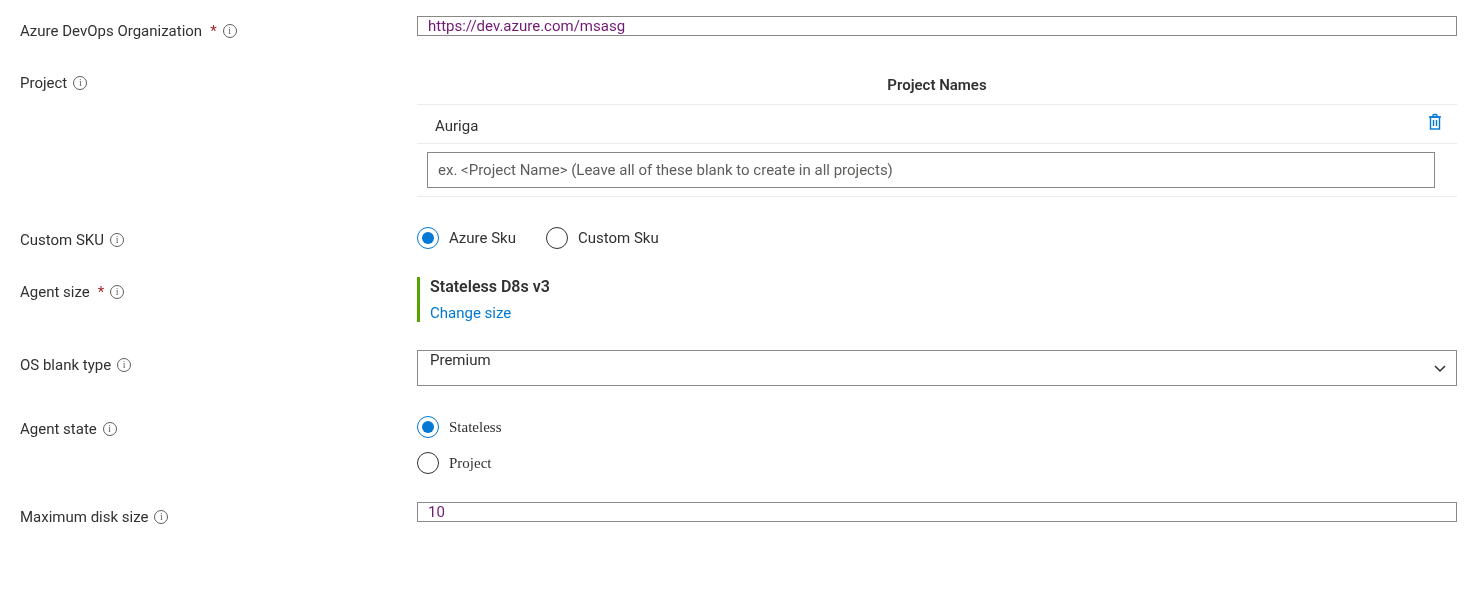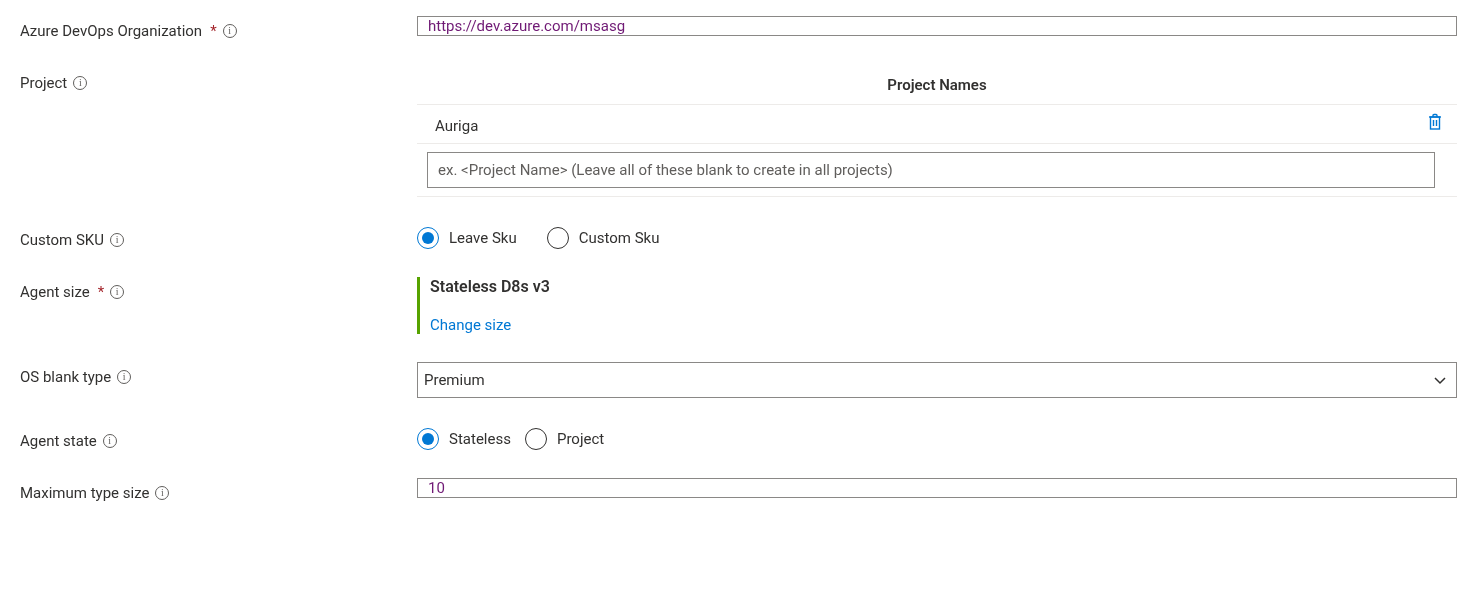--- a/index.html
+++ b/index.html
@@ -96,33 +96,33 @@
   .radio-item { display: flex; align-items: center; gap: 10px; cursor: pointer; font-size: 15px; }
   .radio-circle {
     width: 22px; height: 22px;
     border: 1px solid #323130;
     border-radius: 50%;
     display: flex; align-items: center; justify-content: center;
     background: #fff;
   }
   .radio-circle.checked { border-color: #0078d4; }
   .radio-dot { width: 12px; height: 12px; border-radius: 50%; background: #0078d4; }
-  .radio-col { display: flex; flex-direction: row; gap: 14px; padding-top: 2px; }
+  .radio-col { display: flex; flex-direction: column; gap: 14px; padding-top: 2px; font-family: Liberation Serif, serif; }
   .agent-size-block {
     border-left: 3px solid #57a300;
     padding: 0 0 0 10px;
   }
   .agent-size-name { font-weight: 600; font-size: 16px; }
-  .change-link { color: #0078d4; text-decoration: none; font-size: 15px; display: inline-block; margin-top: 20px; cursor: pointer; }
+  .change-link { color: #0078d4; text-decoration: none; font-size: 15px; display: inline-block; margin-top: 8px; cursor: pointer; }
   .select-wrap { position: relative; width: 100%; }
   .select-display {
     width: 100%; height: 36px;
     border: 1px solid #8a8886;
-    display: flex; align-items: center;
-    padding: 0 36px 0 6px;
+    display: flex; align-items: flex-start;
+    padding: 0 36px 0 12px;
     font-size: 15px;
     background: #fff;
     cursor: pointer;
   }
   .select-chevron {
     position: absolute; right: 10px; top: 50%; transform: translateY(-50%);
     pointer-events: none;
   }
 </style>
 </head>
@@ -169,21 +169,21 @@
   <div class="label-col">
     <span>Custom SKU</span>
     <span class="info-icon">i</span>
   </div>
   <div class="control-col">
     <div class="radio-group">
       <label class="radio-item">
         <span class="radio-circle checked">
             <span class="radio-dot"></span>
           </span>
-        <span>Leave Sku</span>
+        <span>Azure Sku</span>
       </label>
       <label class="radio-item">
         <span class="radio-circle"></span>
         <span>Custom Sku</span>
       </label>
     </div>
   </div>
 </div>
 
 <div class="form-row">
@@ -233,19 +233,19 @@
       <label class="radio-item">
         <span class="radio-circle"></span>
         <span>Project</span>
       </label>
     </div>
   </div>
 </div>
 
 <div class="form-row" style="margin-bottom:0">
   <div class="label-col">
-    <span>Maximum type size</span>
+    <span>Maximum disk size</span>
     <span class="info-icon">i</span>
   </div>
   <div class="control-col">
     <input type="text" class="text-input" value="10" style="">
   </div>
 </div>
 
 </body></html>

